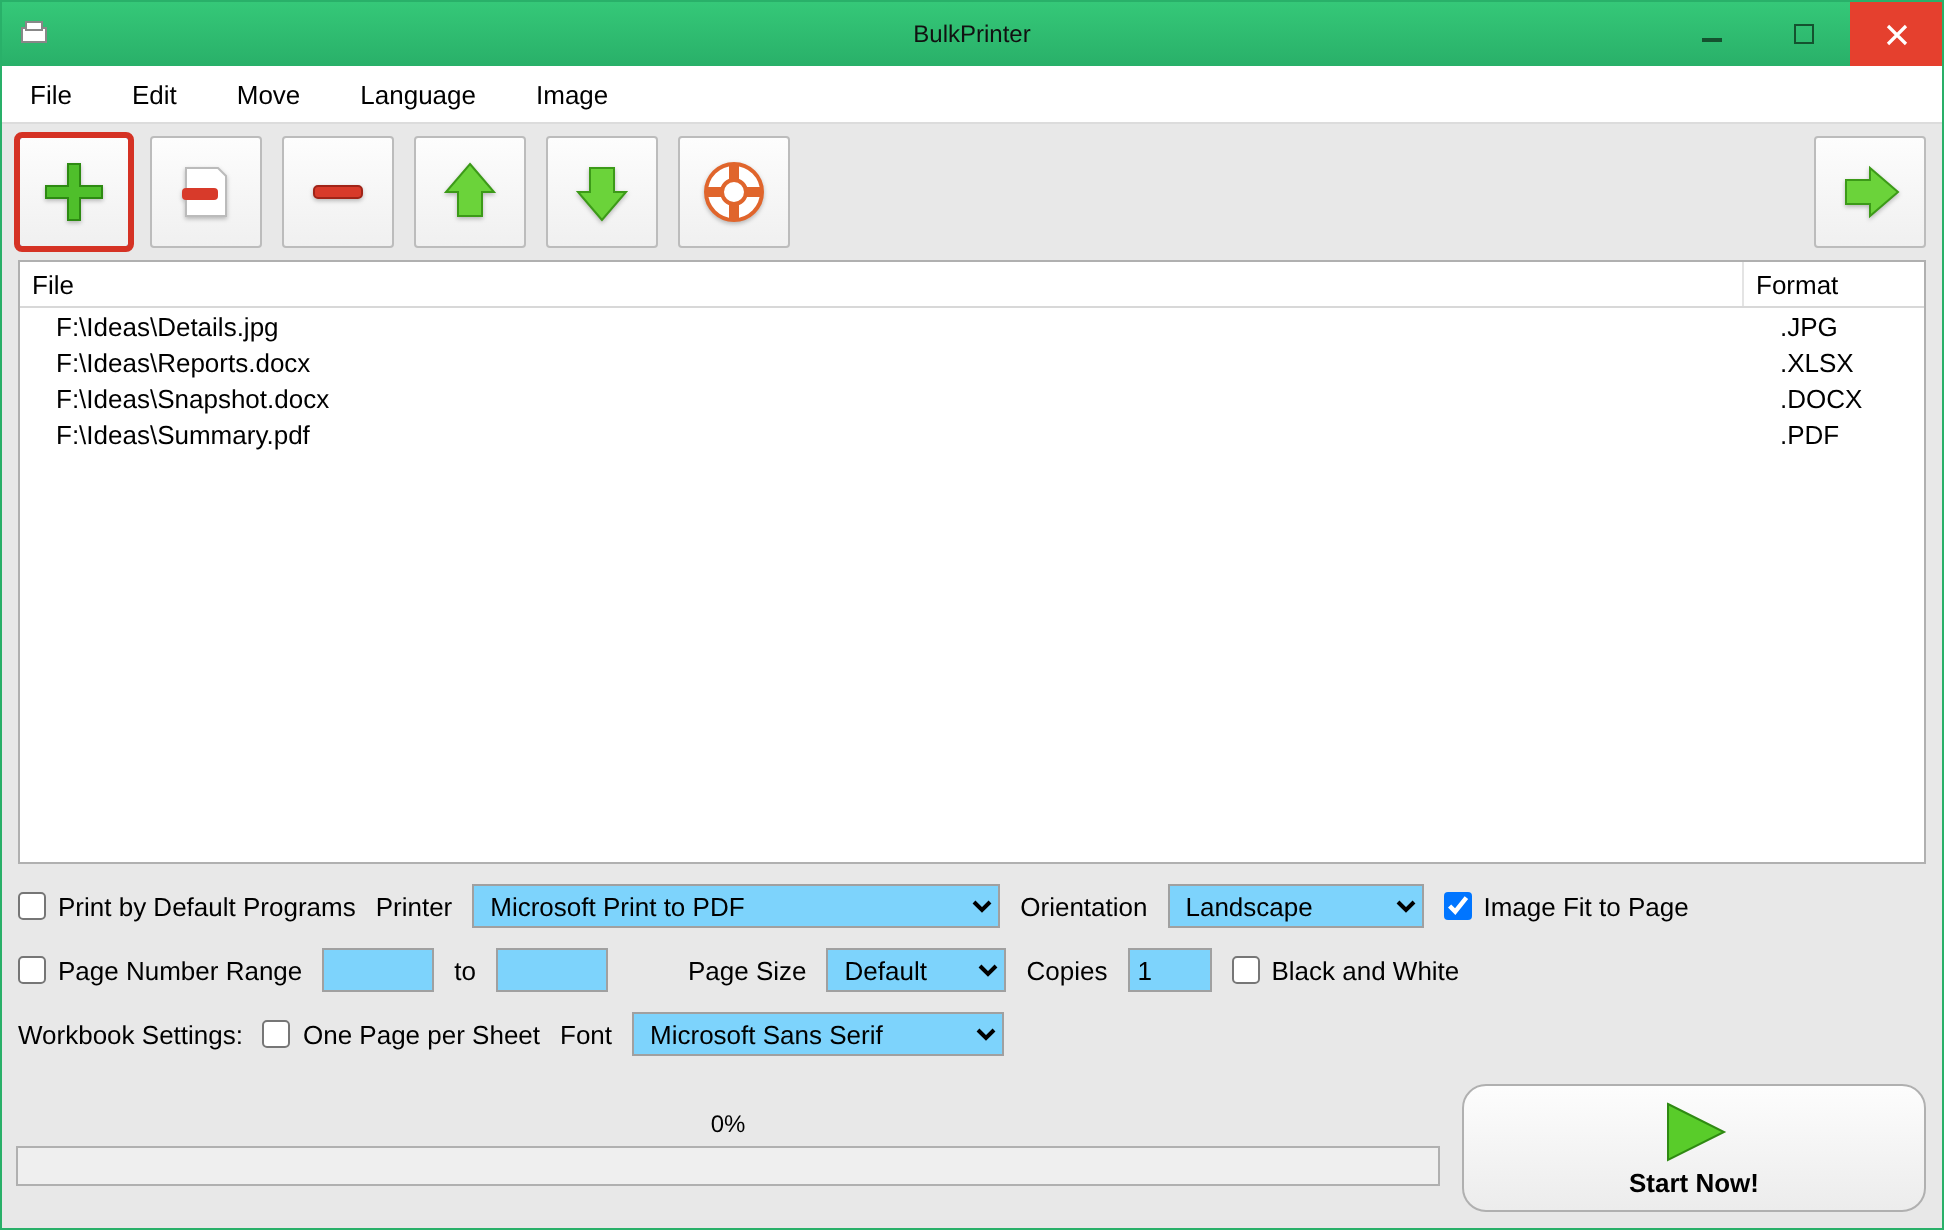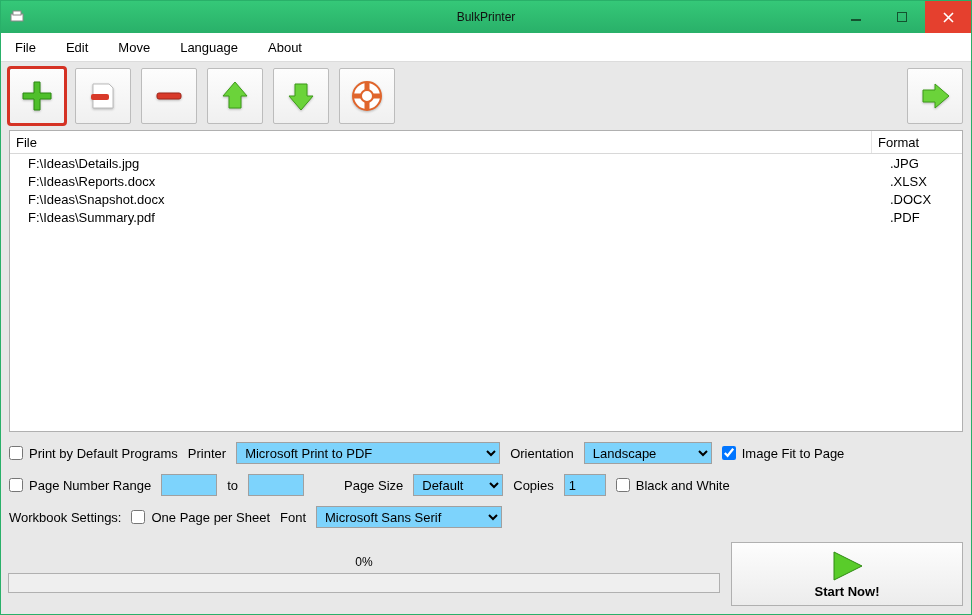--- a/index.html
+++ b/index.html
@@ -38,21 +38,21 @@
 .txt{width:56px}
 select.printer{width:264px}
 select.orient{width:128px}
 select.pagesize{width:90px}
 select.font{width:186px}
 .txt.copies{width:42px}
 .footer{display:flex;align-items:center;gap:12px;margin-top:4px}
 .progwrap{flex:1;display:flex;flex-direction:column;align-items:center;gap:4px}
 .progpct{font-size:12px}
 .progbar{width:100%;height:18px;border:1px solid #b0b0b0;background:#efefef}
-.startbtn{width:230px;height:62px;border:1px solid #b0b0b0;background:linear-gradient(#fdfdfd,#ececec);border-radius:0;display:flex;flex-direction:column;align-items:center;justify-content:center;cursor:pointer;gap:2px}
+.startbtn{width:230px;height:62px;border:1px solid #b0b0b0;background:linear-gradient(#fdfdfd,#ececec);border-radius:12px;display:flex;flex-direction:column;align-items:center;justify-content:center;cursor:pointer;gap:2px}
 .startbtn .sl{font-weight:bold;font-size:13px}
 </style>
 </head>
 <body>
 
 <div class="window">
 
   <div class="titlebar">
     <div class="appicon">
       <svg width="14" height="14" viewBox="0 0 14 14">
@@ -78,21 +78,21 @@
           </svg>
         </div>
     </div>
   </div>
 
   <div class="menubar">
     <div class="menuitem">File</div>
     <div class="menuitem">Edit</div>
     <div class="menuitem">Move</div>
     <div class="menuitem">Language</div>
-    <div class="menuitem">About</div>
+    <div class="menuitem">Image</div>
   </div>
 
   <div class="body">
 
     <div class="toolbar">
       <div class="tbbtn highlight">
         <svg width="36" height="36" viewBox="0 0 36 36">
             <path d="M15 4h6v11h11v6H21v11h-6V21H4v-6h11z" fill="#4fbf2b" stroke="#2d8a12" stroke-width="1"></path>
           </svg>
       </div>

